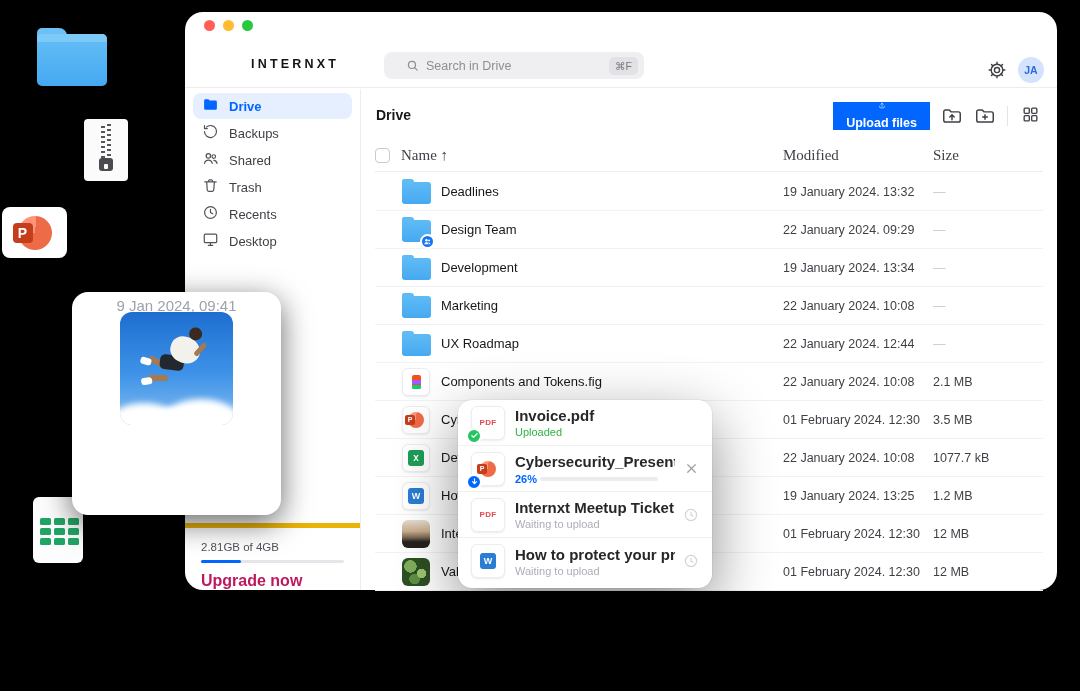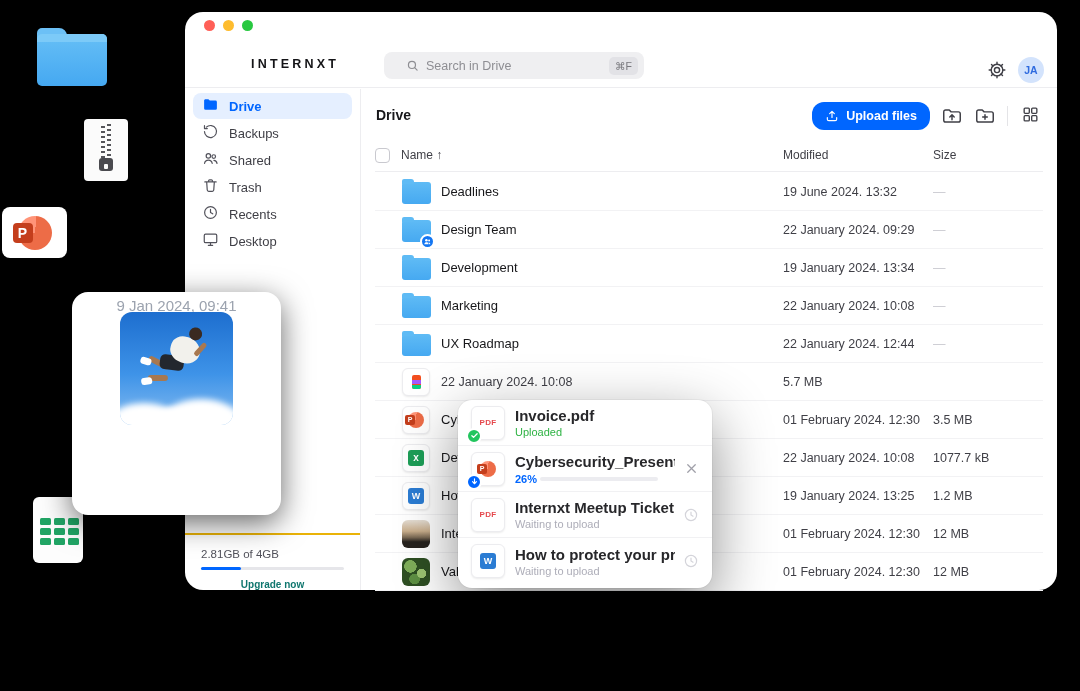--- a/index.html
+++ b/index.html
@@ -98,42 +98,42 @@
       font-weight:700; display:flex; align-items:center; justify-content:center; }
 
   .sidebar { position:absolute; left:0; top:77px; bottom:0; width:176px;
       border-right:1px solid #ededf0; border-radius:0 0 0 18px; }
   .nav { padding:4px 8px 0; }
   .nav-item { display:flex; align-items:center; gap:10px; height:26px; padding:0 9px;
       margin-bottom:1px; border-radius:8px; font-size:13px; color:#3f3f46; cursor:pointer; }
   .nav-item svg { flex:none; color:#52525b; }
   .nav-item.active { background:#e5efff; color:#0066ff; font-weight:700; }
   .nav-item.active svg { color:#0066ff; }
-  .storage { position:absolute; left:0; right:0; bottom:0; border-top:2px solid #eab308;
+  .storage { position:absolute; left:0; right:0; bottom:0; border-top:5px solid #eab308;
       padding:13px 16px 0; }
   .storage .usage { font-size:11.5px; color:#52525b; }
   .storage .track { margin-top:7px; height:3px; background:#e6e6ea; border-radius:2px; }
   .storage .fill { height:3px; border-radius:2px; background:#0066ff; }
-  .storage .upgrade { margin-top:9px; font-size:10px; font-weight:700; color:#0f766e; cursor:pointer;text-align:center; }
+  .storage .upgrade { margin-top:9px; font-size:16px; font-weight:700; color:#be185d; cursor:pointer; }
 
   .main { position:absolute; left:176px; top:77px; right:0; bottom:0; }
   .page-title { position:absolute; left:15px; top:18px; font-size:14px; font-weight:600; color:#18181b; }
   .actions { position:absolute; right:16px; top:13px; height:28px; display:flex;
       align-items:center; gap:11px; }
-  .upload-btn { height:28px; background:#0066ff; color:#fff; border:none; border-radius:12px;
+  .upload-btn { height:28px; background:#0066ff; color:#fff; border:none; border-radius:0;
       padding:0 13px; font-size:12.5px; font-weight:600; display:flex; align-items:center;
-      gap:7px; cursor:pointer; font-family:inherit; }
+      gap:7px; cursor:pointer; font-family:inherit;flex-direction:column; }
   .icon-btn { width:22px; height:22px; color:#3f3f46; background:none; border:none;
       padding:0; cursor:pointer; }
   .v-div { width:1px; height:20px; background:#e4e4e7; }
 
   .grid-row { display:grid; grid-template-columns:26px 40px 342px 150px 1fr;
       align-items:center; }
   .thead { position:absolute; left:14px; right:14px; top:50px; height:33px;
-      border-bottom:1px solid #ededf0; font-size:12px; color:#3f3f46; }
+      border-bottom:1px solid #ededf0; font-size:15px; color:#3f3f46;font-family:Liberation Serif, serif; }
   .thead .cb { width:15px; height:15px; border:1.5px solid #c9c9cf; border-radius:4px;
       background:#fff; cursor:pointer; }
   .col-name { grid-column:2 / 4; cursor:pointer; }
   .rows { position:absolute; left:14px; right:14px; top:84px; }
   .frow { height:38px; border-bottom:1px solid #f2f2f4; cursor:pointer; }
   .frow .cell-name { font-size:13px; color:#18181b; grid-column:3; overflow:hidden;
       white-space:nowrap; }
   .frow .cell-mod { font-size:12.5px; color:#3f3f46; }
   .frow .cell-size { font-size:12.5px; color:#3f3f46; }
   .frow .cell-size.dash { color:#c9c9cf; }
@@ -378,21 +378,21 @@
       <span>Modified</span>
       <span>Size</span>
     </div>
     <div class="rows" id="file-rows">
         <div class="frow grid-row">
           <span></span>
           <span class="icell">
             <span class="row-folder"></span>
           </span>
           <span class="cell-name">Deadlines</span>
-          <span class="cell-mod">19 June 2024. 13:32</span>
+          <span class="cell-mod">19 January 2024. 13:32</span>
           <span class="cell-size dash">—</span>
         </div>
         <div class="frow grid-row">
           <span></span>
           <span class="icell">
             <span class="row-folder"></span>
             <span class="badge-users">
               <svg viewBox="0 0 24 24" width="9" height="9" fill="currentColor">
                 <circle cx="9" cy="8.5" r="3.4"></circle>
                 <circle cx="16.3" cy="9.5" r="2.6"></circle>
@@ -432,22 +432,23 @@
           <span class="cell-mod">22 January 2024. 12:44</span>
           <span class="cell-size dash">—</span>
         </div>
         <div class="frow grid-row">
           <span></span>
           <span class="icell">
             <span class="fcard">
               <span class="g-fig"></span>
             </span>
           </span>
+          <span class="cell-name">Components and Tokens.fig</span>
           <span class="cell-mod">22 January 2024. 10:08</span>
-          <span class="cell-size">5.7 MB</span>
+          <span class="cell-size">2.1 MB</span>
         </div>
         <div class="frow grid-row">
           <span></span>
           <span class="icell">
             <span class="fcard">
               <span class="g-ppt"></span>
             </span>
           </span>
           <span class="cell-name">Cyb</span>
           <span class="cell-mod">01 February 2024. 12:30</span>

